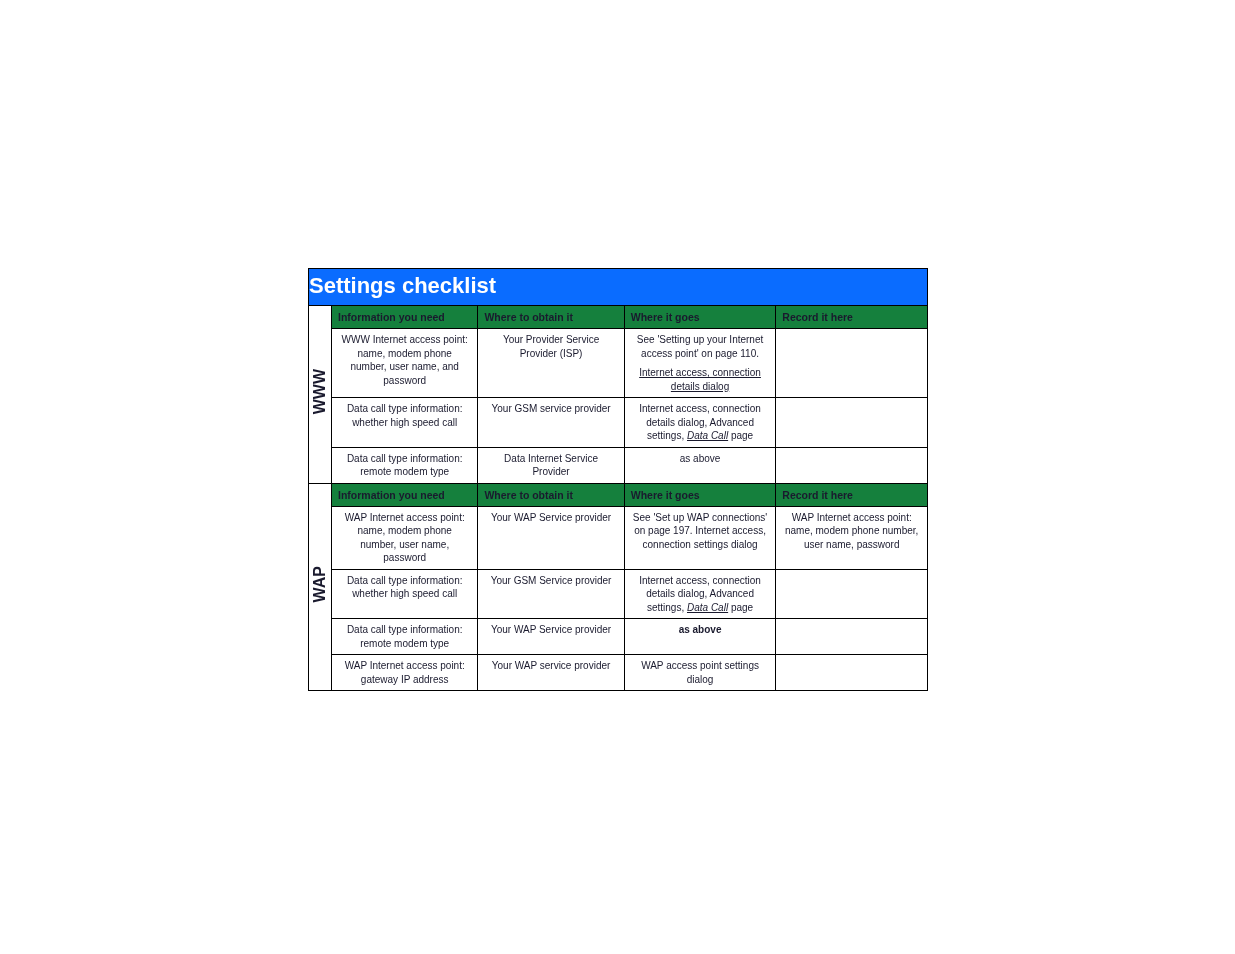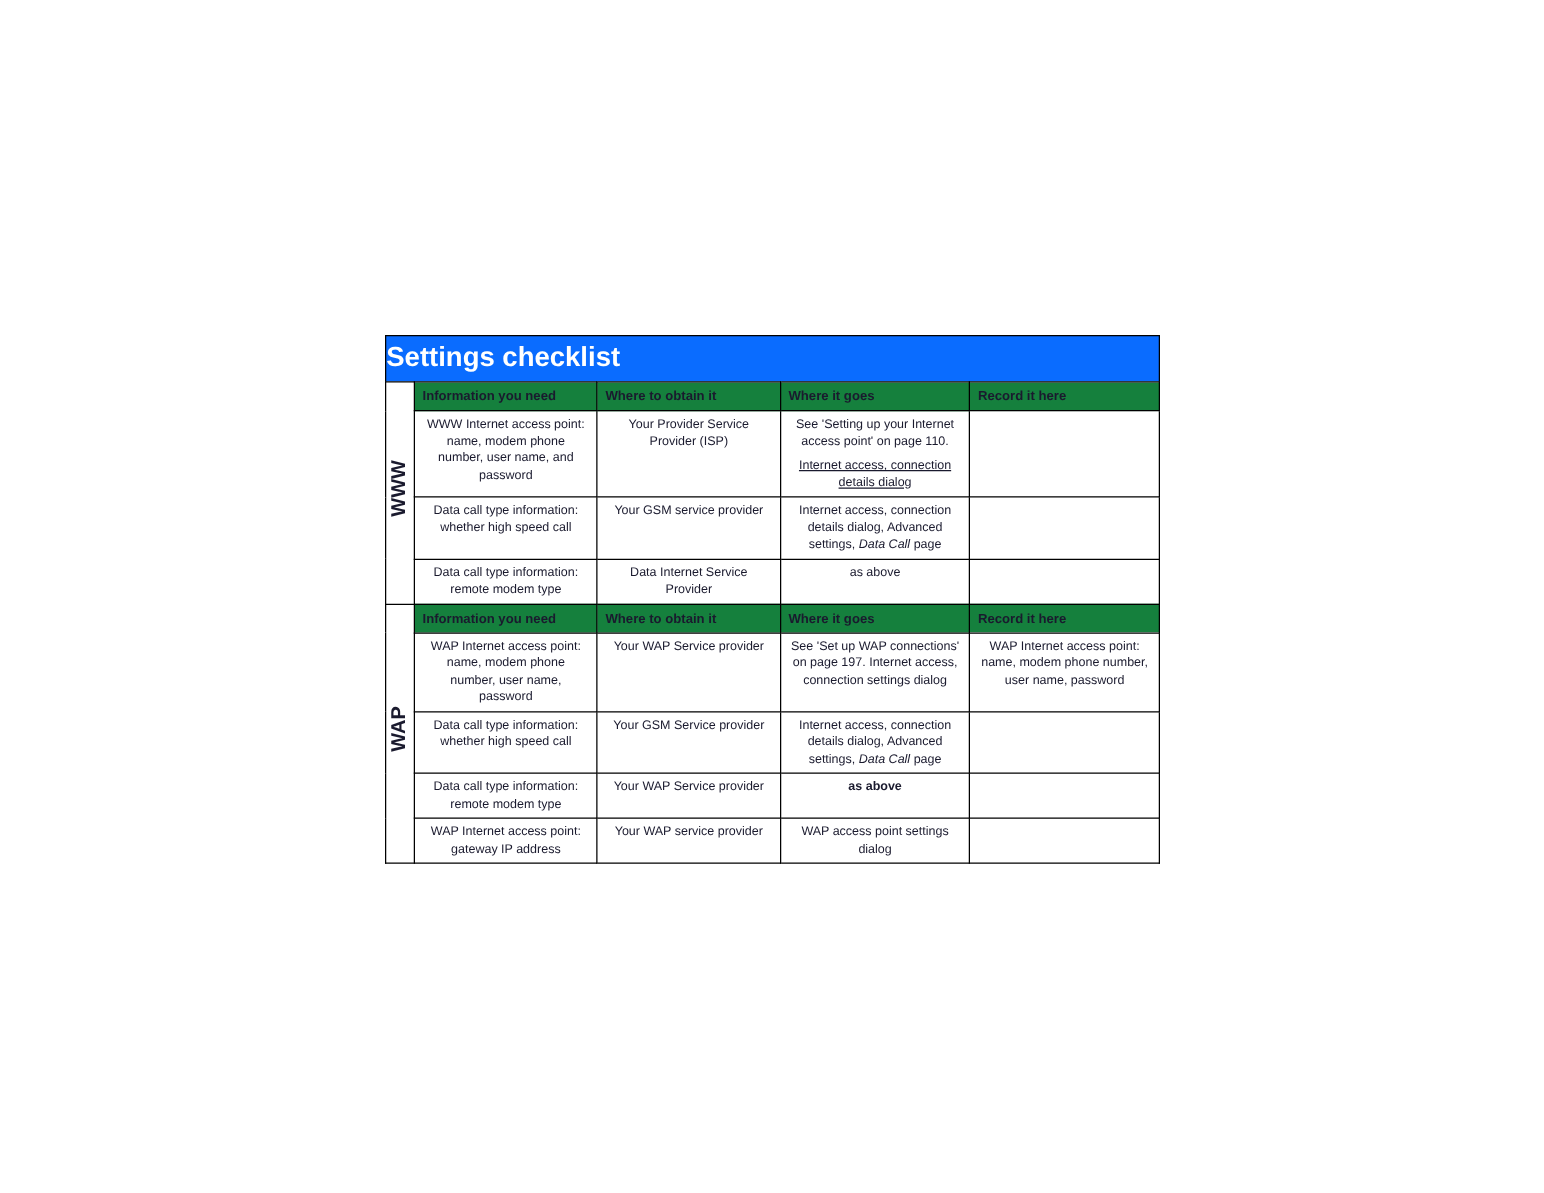--- a/index.html
+++ b/index.html
@@ -55,21 +55,21 @@
     font-size: 16px;
     padding: 0;
   }
   .rotated {
     writing-mode: vertical-rl;
     transform: rotate(180deg);
     display: inline-block;
     white-space: nowrap;
   }
   .mt { margin-top: 6px; text-decoration: underline; }
-  .ital { font-style: italic; }
+  .ital { font-style: italic; text-decoration: underline; }
   .record { background: #fff; }
   .col-section { width: 22px; }
   .col-info { width: 140px; }
   .col-obtain { width: 140px; }
   .col-goes { width: 145px; }
   .col-record { width: 145px; }
 </style>
 </head>
 <body>
 

